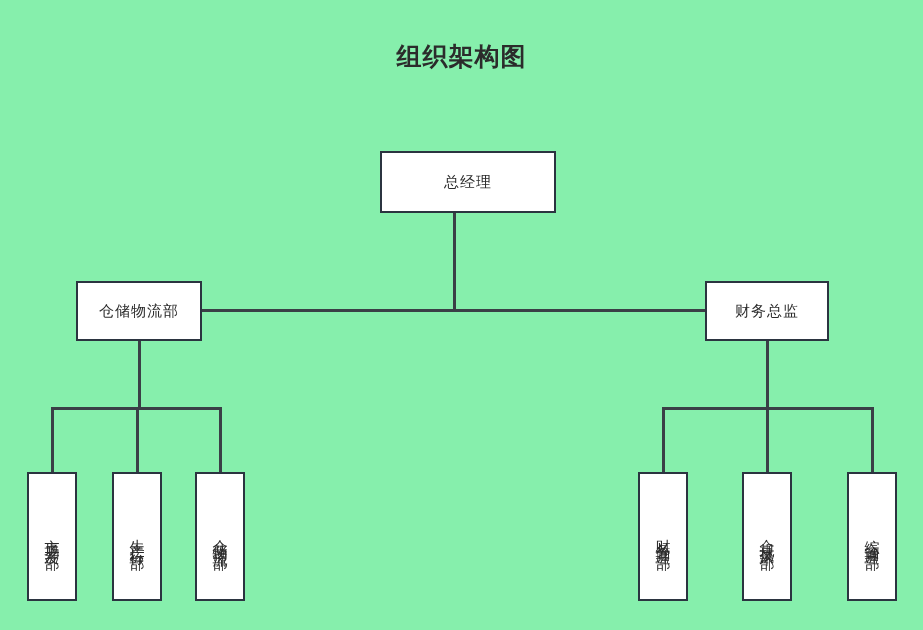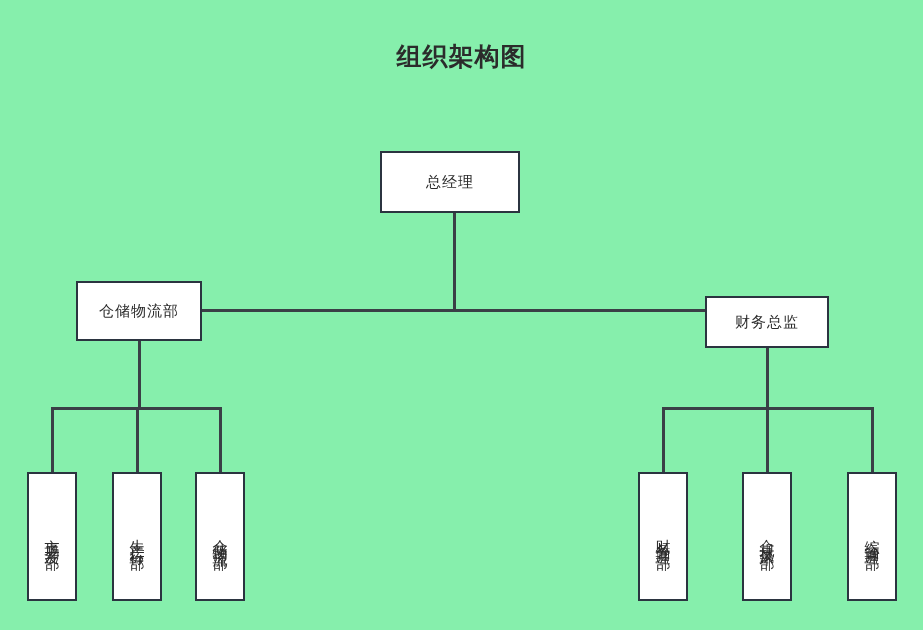--- a/index.html
+++ b/index.html
@@ -94,29 +94,29 @@
   <div class="line v" style="left:51px; top:407px; height:66px;"></div>
   <div class="line v" style="left:136px; top:407px; height:66px;"></div>
   <div class="line v" style="left:219px; top:407px; height:66px;"></div>
 
   <div class="line v" style="left:766px; top:341px; height:68px;"></div>
   <div class="line h" style="left:662px; top:407px; width:211px;"></div>
   <div class="line v" style="left:662px; top:407px; height:66px;"></div>
   <div class="line v" style="left:766px; top:407px; height:66px;"></div>
   <div class="line v" style="left:871px; top:407px; height:66px;"></div>
 
-  <div class="node rank-1" style="left:380px; top:151px; width:140px; height:62px;">
+  <div class="node rank-1" style="left:380px; top:151px; width:176px; height:62px;">
     <span class="label">总经理</span>
   </div>
 
   <div class="node rank-2" style="left:76px; top:281px; width:126px; height:60px;">
     <span class="label">仓储物流部</span>
   </div>
 
-  <div class="node rank-2" style="left:705px; top:296px; width:124px; height:52px;">
+  <div class="node rank-2" style="left:705px; top:281px; width:124px; height:60px;">
     <span class="label">财务总监</span>
   </div>
 
   <div class="node rank-3" style="left:27px; top:472px; width:50px; height:129px;">
     <span class="label">市场开发部</span>
   </div>
 
   <div class="node rank-3" style="left:112px; top:472px; width:50px; height:129px;">
     <span class="label">生产运行部</span>
   </div>

